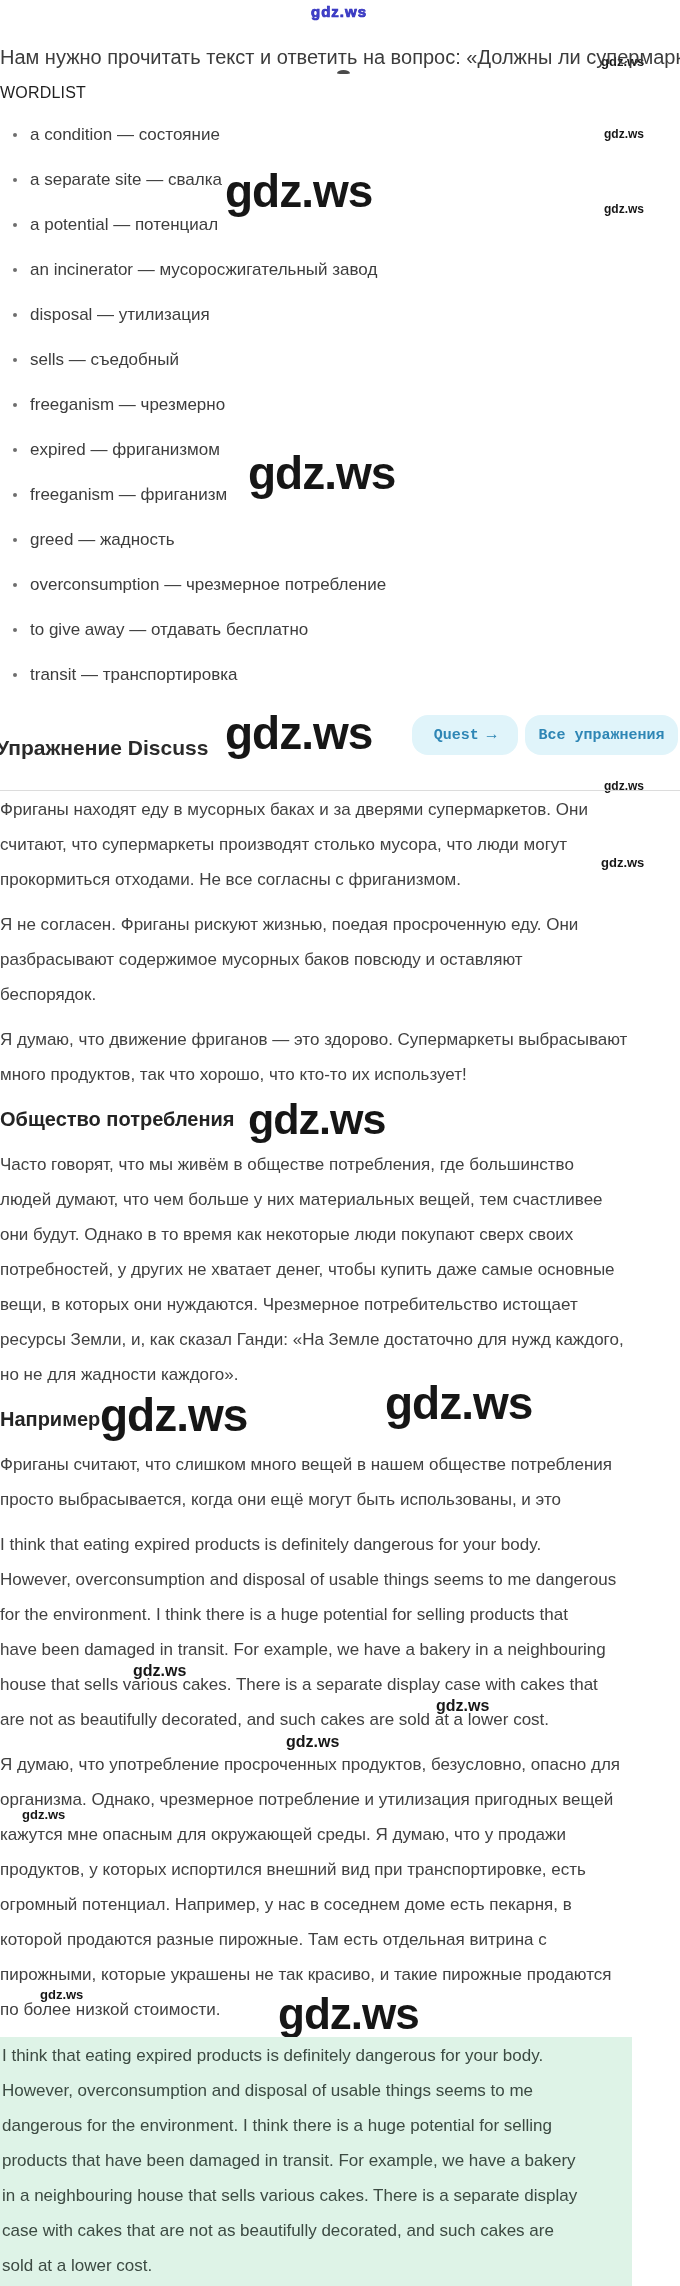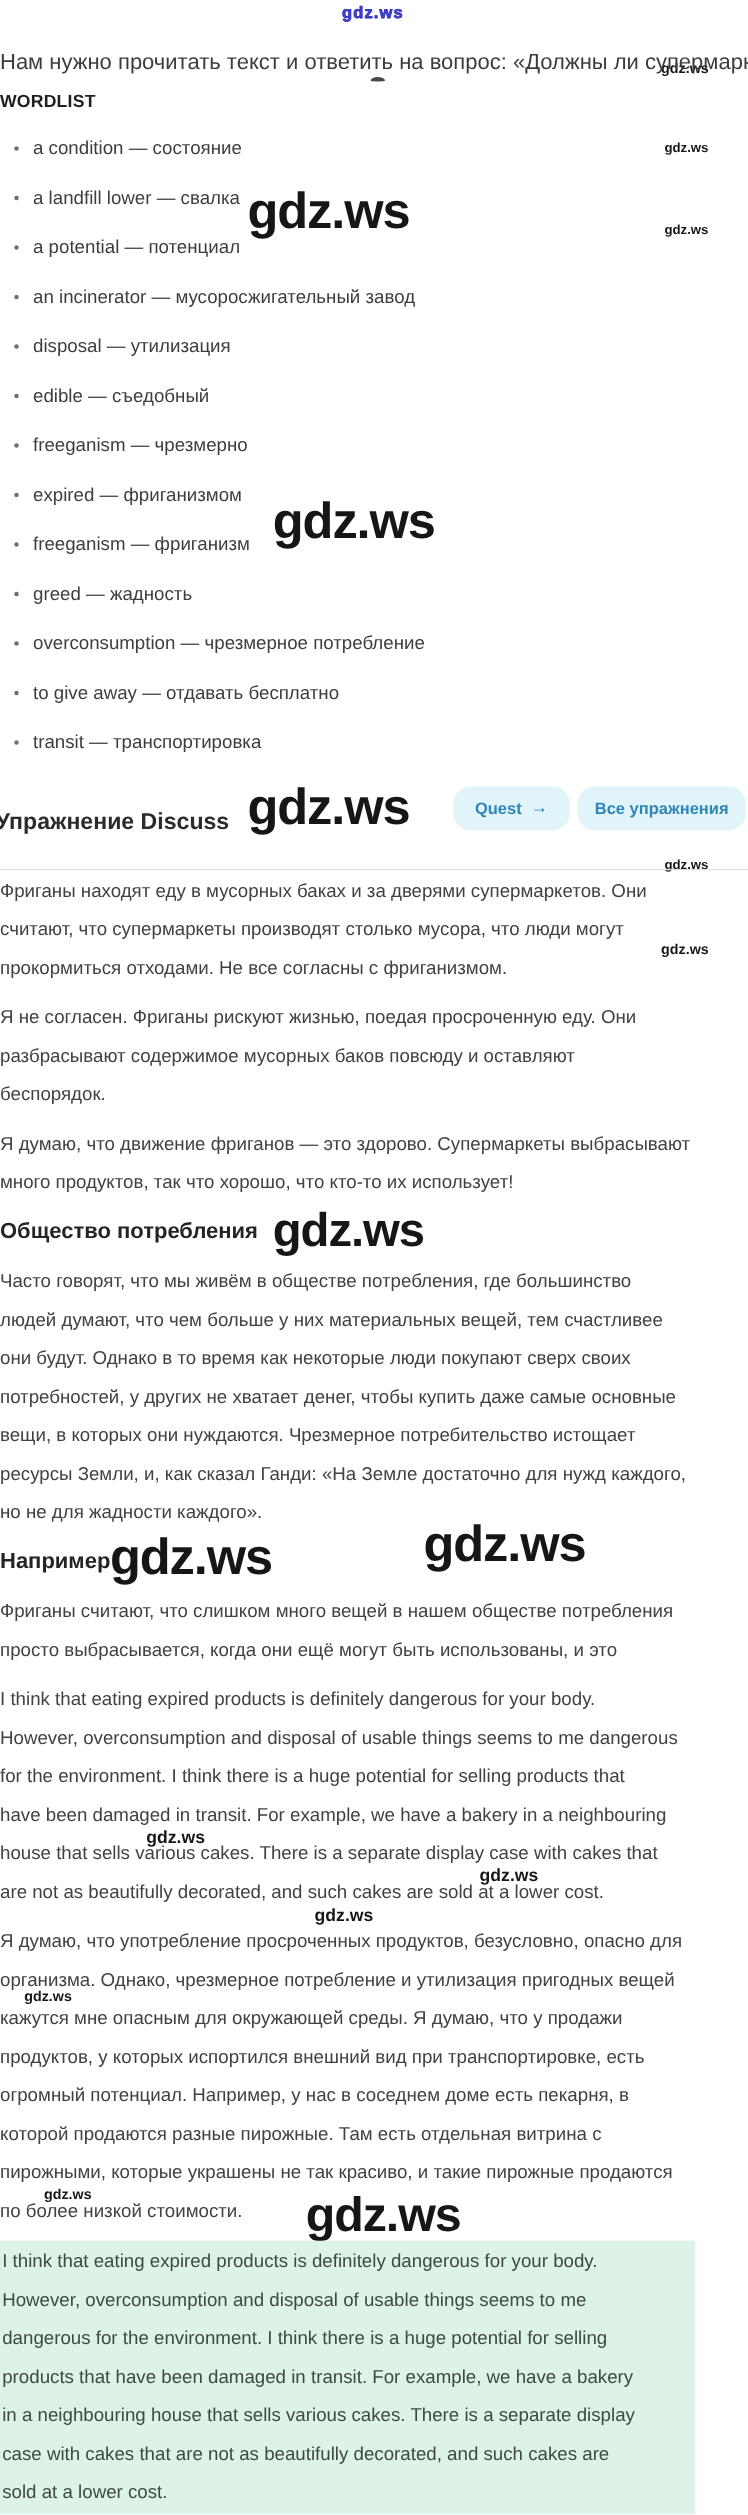--- a/index.html
+++ b/index.html
@@ -62,21 +62,21 @@
     width: 13px; height: 4px;
     background: #4a4a4a;
     border-radius: 50% 50% 40% 40% / 80% 80% 20% 20%;
   }
 
   
   .wordlist-title {
     position: absolute;
     top: 84px; left: 0;
     font-size: 16px;
-    font-weight: bold;
+    font-weight: normal;
     letter-spacing: 0.2px;
     color: #1f1f1f;
   }
   .wordlist {
     position: absolute;
     top: 112px; left: 0;
     width: 670px;
     margin: 0; padding: 0;
     list-style: none;
   }
@@ -110,21 +110,21 @@
     white-space: nowrap;
   }
   .btn {
     position: absolute;
     top: 715px;
     height: 40px;
     border: none;
     border-radius: 16px;
     background: var(--accent_button_bg, #e0f4fa);
     color: var(--accent_button_text, #2e86b5);
-    font-family: Liberation Sans, sans-serif;
+    font-family: Liberation Mono, monospace;
     font-size: 15px;
     font-weight: bold;
     display: flex;
     align-items: center;
     justify-content: center;
     gap: 8px;
     cursor: pointer;
   }
   .btn-quest { left: 412px; width: 106px; }
   .btn-all   { left: 525px; width: 153px; }
@@ -193,25 +193,25 @@
   <div class="wm wm-big7">gdz.ws</div>
   <div class="wm wm-k">gdz.ws</div>
   <div class="wm wm-l">gdz.ws</div>
 
   <div class="intro-line">Нам нужно прочитать текст и ответить на вопрос: «Должны ли супермаркеты</div>
   <div class="tilde"></div>
 
   <div class="wordlist-title">WORDLIST</div>
   <ul class="wordlist">
     <li>a condition — состояние</li>
-    <li>a landfill lower — свалка</li>
+    <li>a separate site — свалка</li>
     <li>a potential — потенциал</li>
     <li>an incinerator — мусоросжигательный завод</li>
     <li>disposal — утилизация</li>
-    <li>edible — съедобный</li>
+    <li>sells — съедобный</li>
     <li>freeganism — чрезмерно</li>
     <li>expired — фриганизмом</li>
     <li>freeganism — фриганизм</li>
     <li>greed — жадность</li>
     <li>overconsumption — чрезмерное потребление</li>
     <li>to give away — отдавать бесплатно</li>
     <li>transit — транспортировка</li>
   </ul>
 
   <div class="exercise-title">Упражнение Discuss</div>

